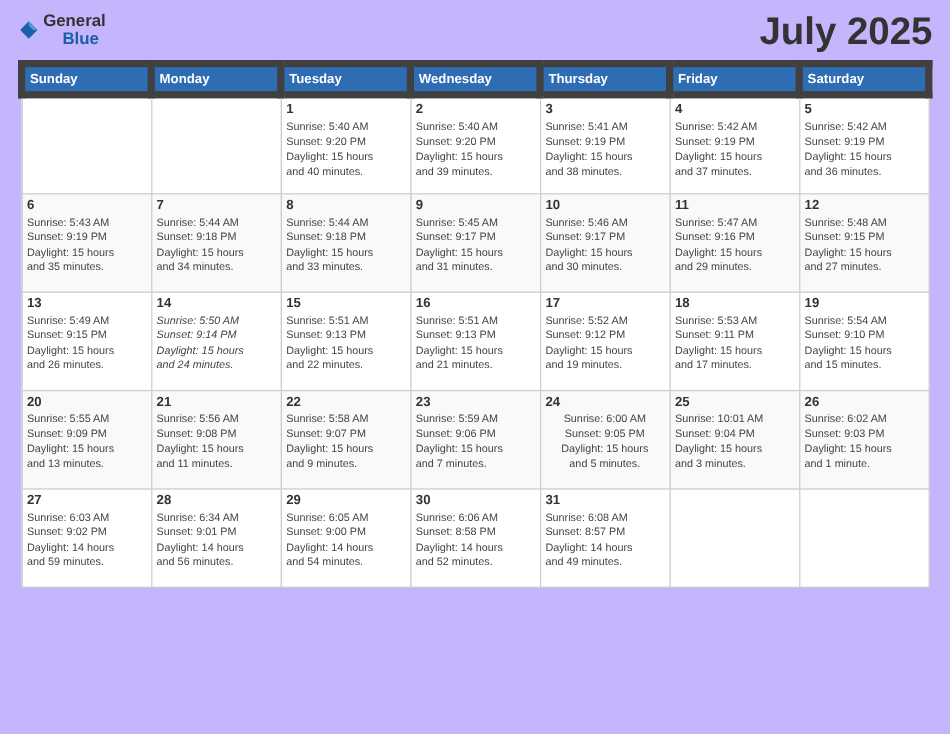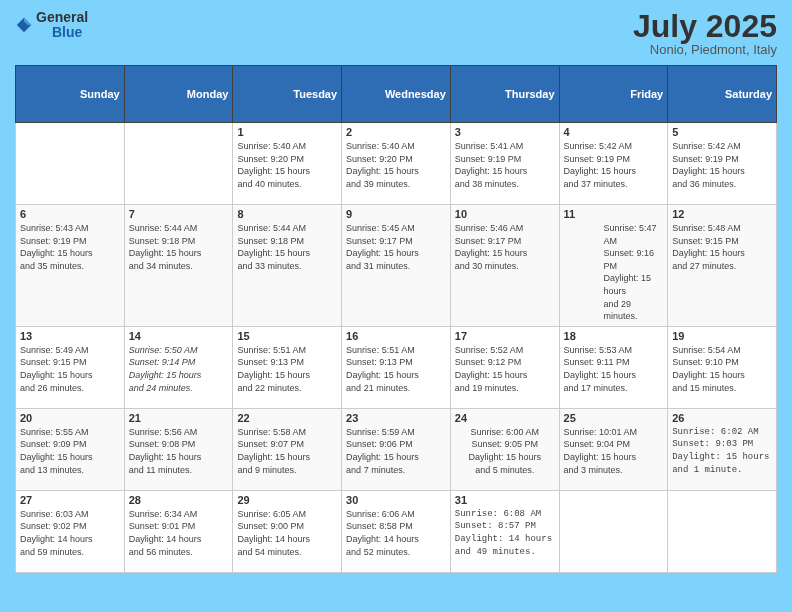--- a/index.html
+++ b/index.html
@@ -7,21 +7,21 @@
       font-family: Arial, sans-serif;
       background: #fff;
       width: 792px;
       height: 612px;
       overflow: hidden;
     }
     .page {
       width: 792px;
       height: 612px;
       padding: 10px 15px;
-      background: #7dd3fc;
+      background: #c4b5fd;
     }
     .header {
       display: flex;
       justify-content: space-between;
       align-items: flex-start;
       margin-bottom: 8px;
     }
     .logo {
       display: flex;
       align-items: center;
@@ -63,23 +63,23 @@
     table {
       width: 100%;
       border-collapse: collapse;
       table-layout: fixed;
     }
     thead tr th {
       background-color: #2e6db4;
       color: #fff;
       font-size: 11px;
       font-weight: bold;
-      padding: 22px 4px;
-      text-align: right;
-      border: 1px solid #404040;
+      padding: 4px 4px;
+      text-align: left;
+      border: 6px solid #404040;
     }
     tbody tr td {
       vertical-align: top;
       border: 1px solid #ccc;
       padding: 3px 4px;
       font-size: 9.5px;
       color: #333;
       height: 82px;
       background: #fff;
     }
@@ -111,21 +111,20 @@
         <polygon points="10,2 18,10 10,18 2,10" fill="#1a5fa8"></polygon>
         <polygon points="10,2 18,10 14,10 10,6" fill="#4a9fd4"></polygon>
       </svg>
       <div class="logo-text">
         <span class="logo-general">General</span>
         <span class="logo-blue">Blue</span>
       </div>
     </div>
     <div class="title-block">
       <div class="month-title">July 2025</div>
-      <div class="location">Nonio, Piedmont, Italy</div>
     </div>
   </div>
 
   <table>
     <thead>
       <tr>
       <th>Sunday</th>
           <th>Monday</th>
           <th>Tuesday</th>
           <th>Wednesday</th>
@@ -205,21 +204,21 @@
           </td>
           <td>
             <div class="day-num">10</div>
             <div class="day-info" style="white-space: pre-line;">Sunrise: 5:46 AM
 Sunset: 9:17 PM
 Daylight: 15 hours
 and 30 minutes.</div>
           </td>
           <td>
             <div class="day-num">11</div>
-            <div class="day-info" style="white-space: pre-line; margin-left: 40px;">Sunrise: 5:47 AM
+            <div class="day-info" style="white-space: pre-line;">Sunrise: 5:47 AM
 Sunset: 9:16 PM
 Daylight: 15 hours
 and 29 minutes.</div>
           </td>
           <td>
             <div class="day-num">12</div>
             <div class="day-info" style="white-space: pre-line;">Sunrise: 5:48 AM
 Sunset: 9:15 PM
 Daylight: 15 hours
 and 27 minutes.</div>
@@ -314,21 +313,21 @@
           </td>
           <td>
             <div class="day-num">25</div>
             <div class="day-info" style="white-space: pre-line;">Sunrise: 10:01 AM
 Sunset: 9:04 PM
 Daylight: 15 hours
 and 3 minutes.</div>
           </td>
           <td>
             <div class="day-num">26</div>
-            <div class="day-info" style="white-space: pre-line; font-family: Liberation Mono, monospace;">Sunrise: 6:02 AM
+            <div class="day-info" style="white-space: pre-line;">Sunrise: 6:02 AM
 Sunset: 9:03 PM
 Daylight: 15 hours
 and 1 minute.</div>
           </td>
         </tr>
         <tr>
           <td>
             <div class="day-num">27</div>
             <div class="day-info" style="white-space: pre-line;">Sunrise: 6:03 AM
 Sunset: 9:02 PM
@@ -351,21 +350,21 @@
           </td>
           <td>
             <div class="day-num">30</div>
             <div class="day-info" style="white-space: pre-line;">Sunrise: 6:06 AM
 Sunset: 8:58 PM
 Daylight: 14 hours
 and 52 minutes.</div>
           </td>
           <td>
             <div class="day-num">31</div>
-            <div class="day-info" style="white-space: pre-line; font-family: Liberation Mono, monospace;">Sunrise: 6:08 AM
+            <div class="day-info" style="white-space: pre-line;">Sunrise: 6:08 AM
 Sunset: 8:57 PM
 Daylight: 14 hours
 and 49 minutes.</div>
           </td>
           <td class="empty-cell"></td>
           <td class="empty-cell"></td>
         </tr>
       </tbody>
   </table>
 </div>

